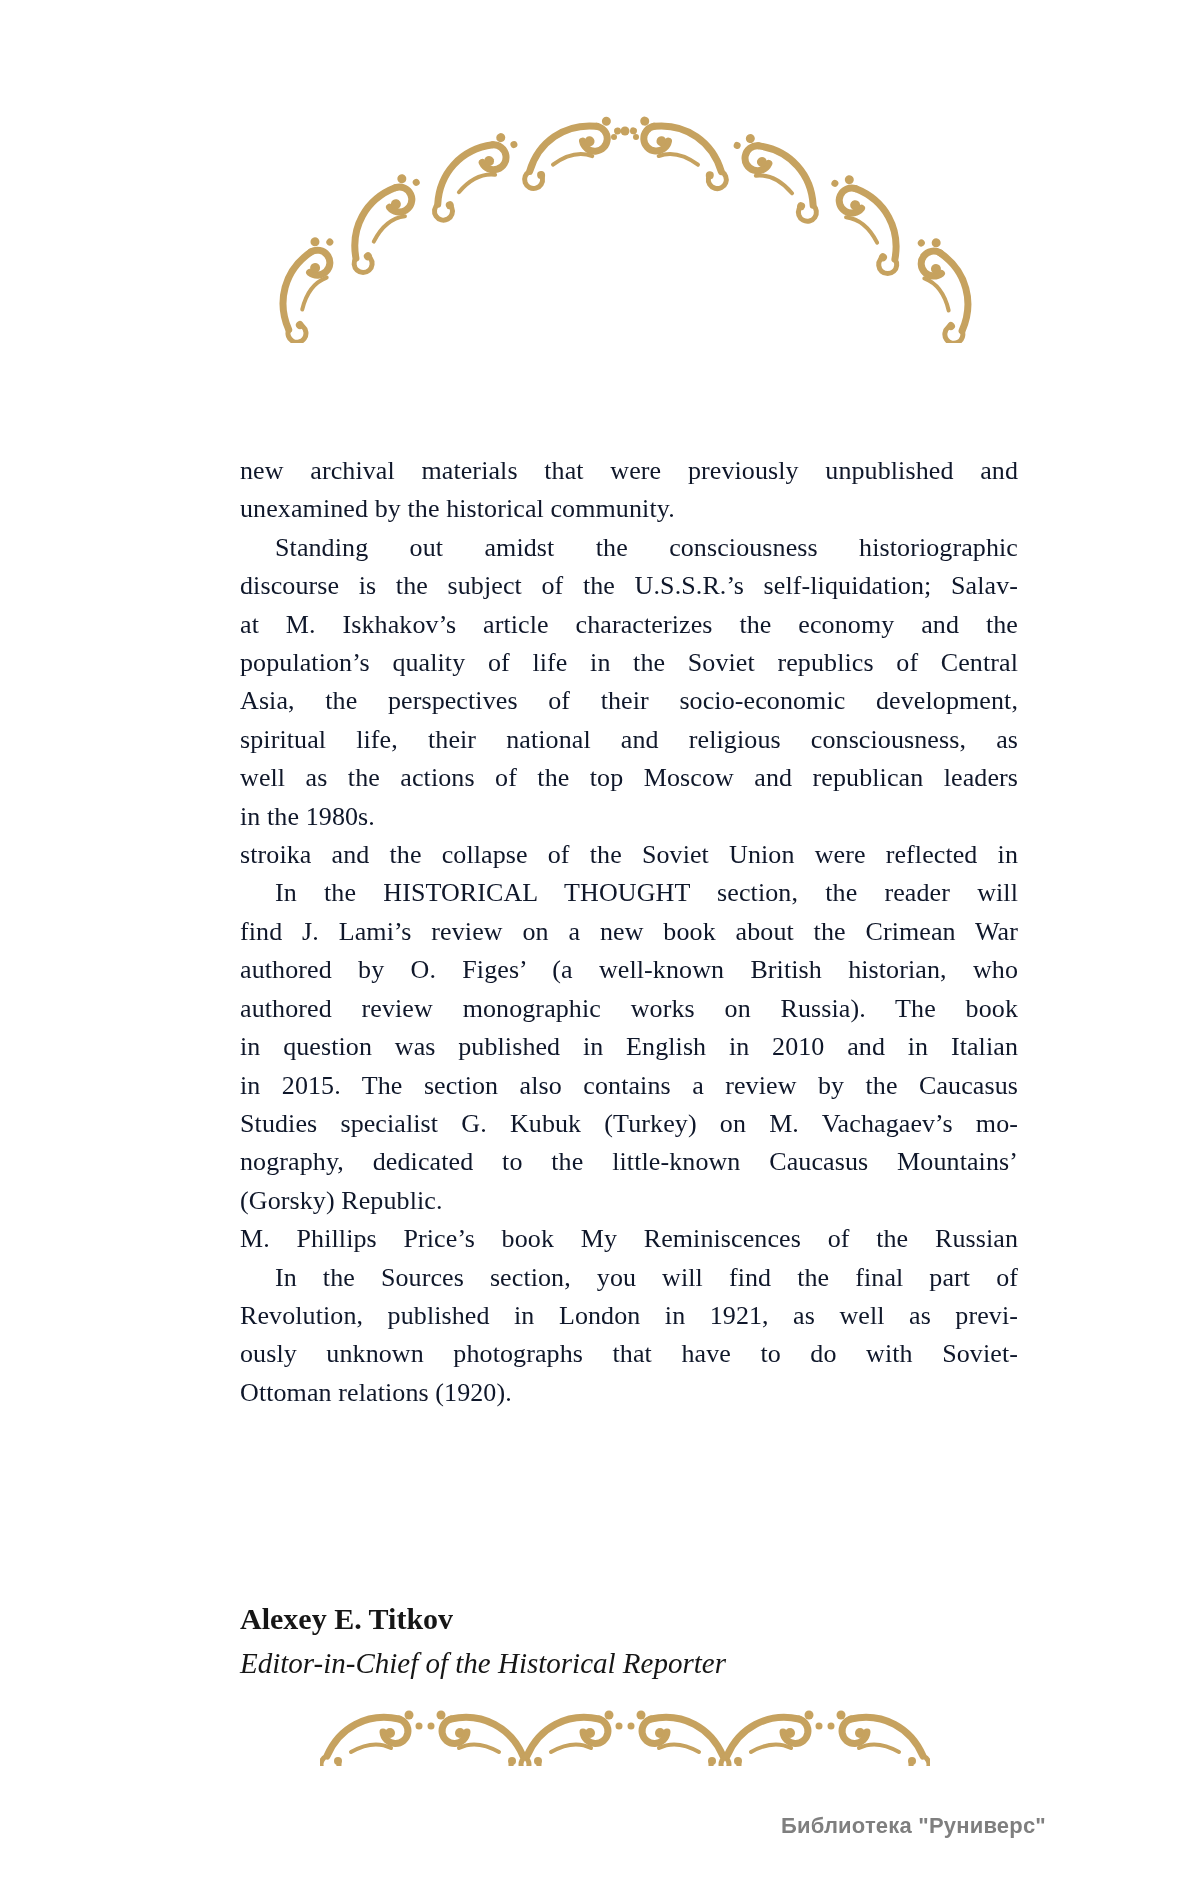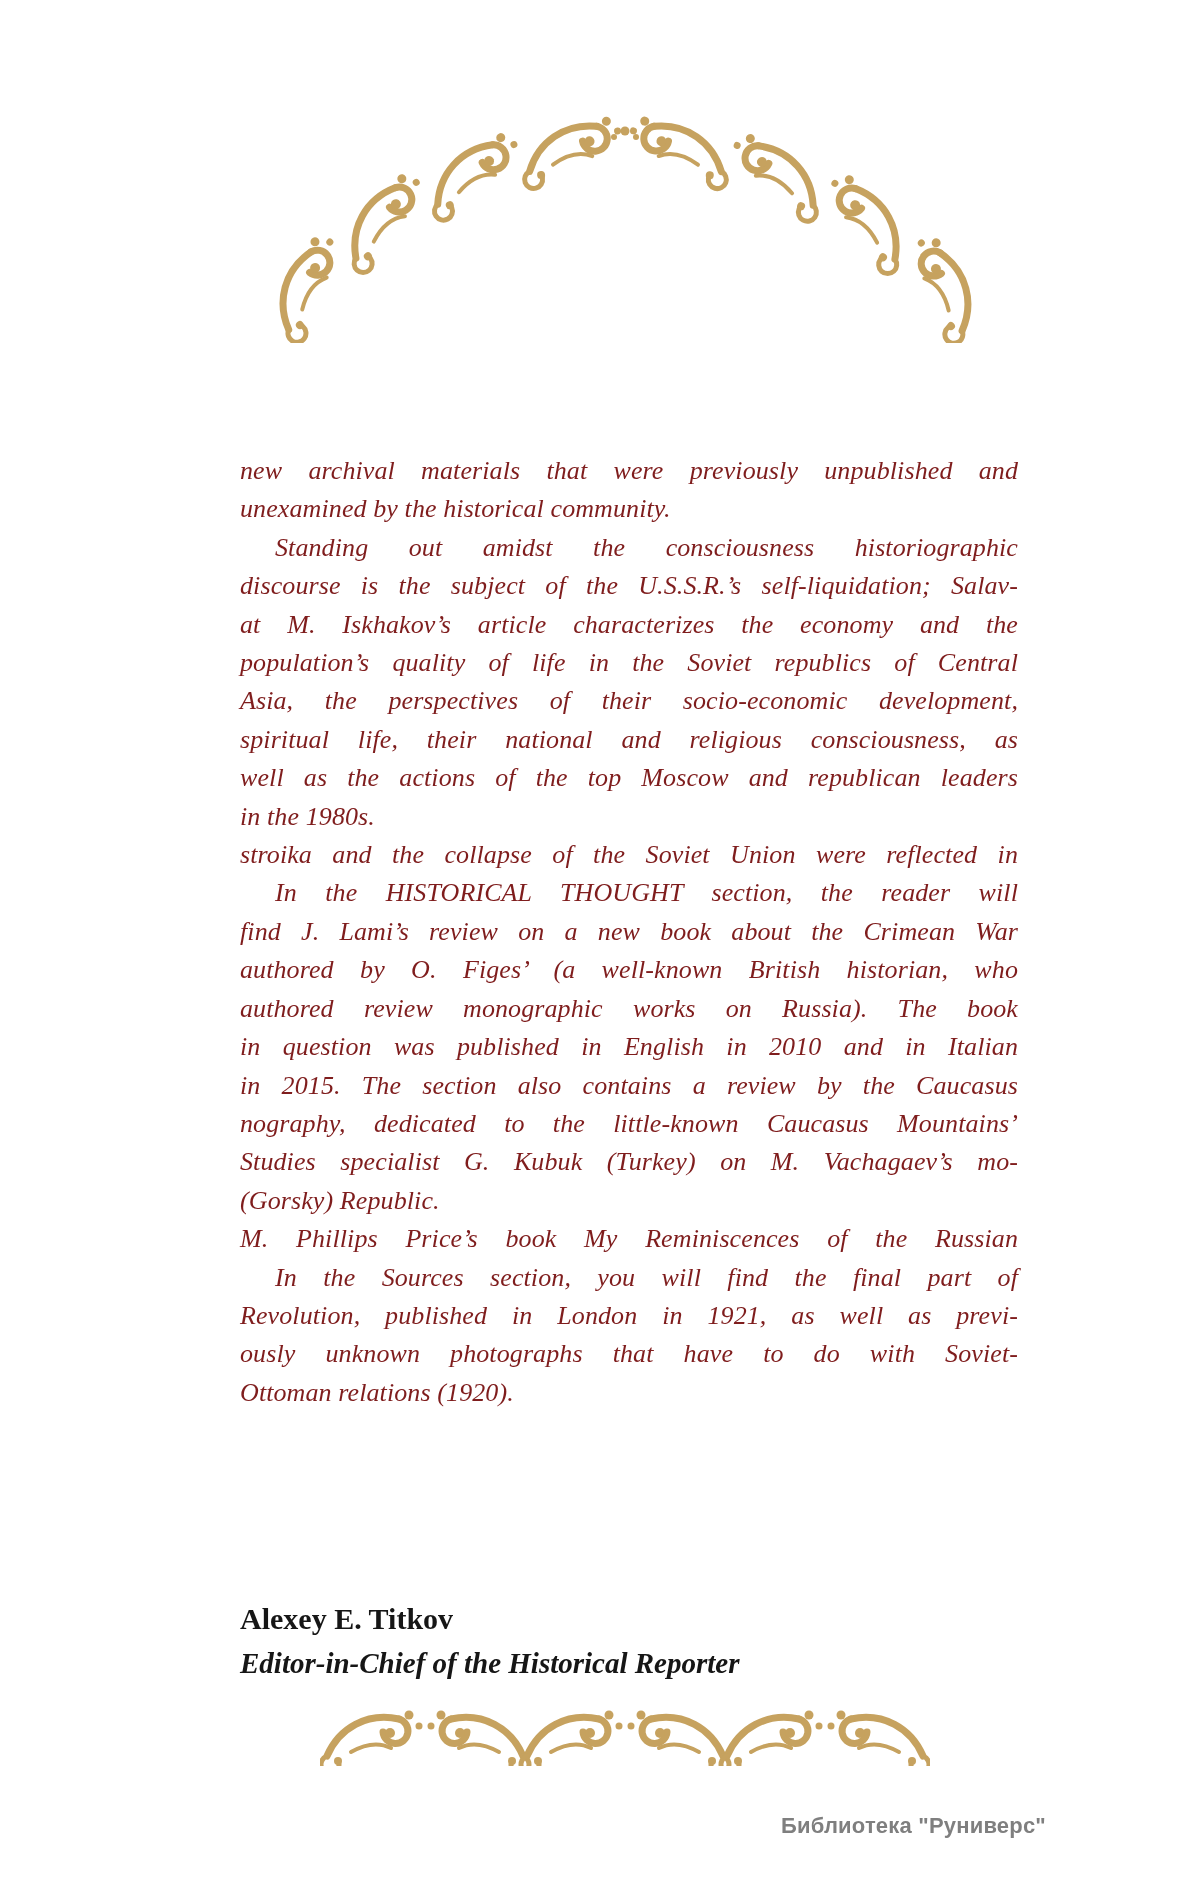--- a/index.html
+++ b/index.html
@@ -19,23 +19,22 @@
   #orn-bottom{left:320px;top:1704px;width:610px;height:62px;}
 
   
   .body-text{
     position:absolute;
     left:240px;
     top:452px;
     width:778px;
     font-size:26px;
     line-height:38.4px;
-    color:#7f1d1d;
+    color:#0f172a;
     letter-spacing:0.1px;
-    font-style:italic;
   }
   .line{text-align:justify;text-align-last:justify;}
   .line.last{text-align-last:left;}
   .line.indent{text-indent:35px;}
 
   
   .signature{
     position:absolute;
     left:240px;
     top:1597px;
@@ -45,21 +44,20 @@
   }
   .signature .sig-name{
     font-weight:bold;
     font-size:30px;
     line-height:44px;
   }
   .signature .sig-title{
     font-style:italic;
     font-size:29px;
     line-height:44px;
-    font-weight:bold;
   }
 
   
   .watermark{
     position:absolute;
     top:1813px;
     right:154px;
     font-family:"Liberation Sans","DejaVu Sans",sans-serif;
     font-weight:700;
     font-size:22px;
@@ -109,22 +107,22 @@
       <div class="line">spiritual life, their national and religious consciousness, as</div>
       <div class="line">well as the actions of the top Moscow and republican leaders</div>
       <div class="line last">in the 1980s.</div>
       <div class="line">stroika and the collapse of the Soviet Union were reflected in</div>
       <div class="line indent">In the HISTORICAL THOUGHT section, the reader will</div>
       <div class="line">find J. Lami’s review on a new book about the Crimean War</div>
       <div class="line">authored by O. Figes’ (a well-known British historian, who</div>
       <div class="line">authored review monographic works on Russia). The book</div>
       <div class="line">in question was published in English in 2010 and in Italian</div>
       <div class="line">in 2015. The section also contains a review by the Caucasus</div>
+      <div class="line">Studies specialist G. Kubuk (Turkey) on M. Vachagaev’s mo-</div>
       <div class="line">nography, dedicated to the little-known Caucasus Mountains’</div>
-      <div class="line">Studies specialist G. Kubuk (Turkey) on M. Vachagaev’s mo-</div>
       <div class="line last">(Gorsky) Republic.</div>
       <div class="line">M. Phillips Price’s book My Reminiscences of the Russian</div>
       <div class="line indent">In the Sources section, you will find the final part of</div>
       <div class="line">Revolution, published in London in 1921, as well as previ-</div>
       <div class="line">ously unknown photographs that have to do with Soviet-</div>
       <div class="line last">Ottoman relations (1920).</div>
     </div>
 
   <div class="signature">
     <div class="sig-name">Alexey E. Titkov</div>

